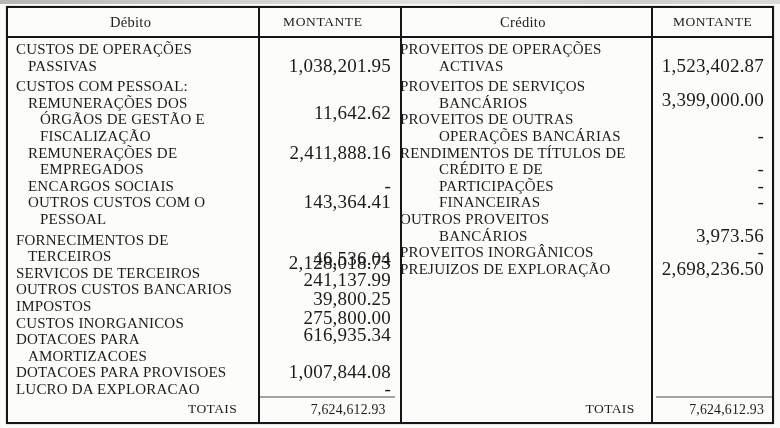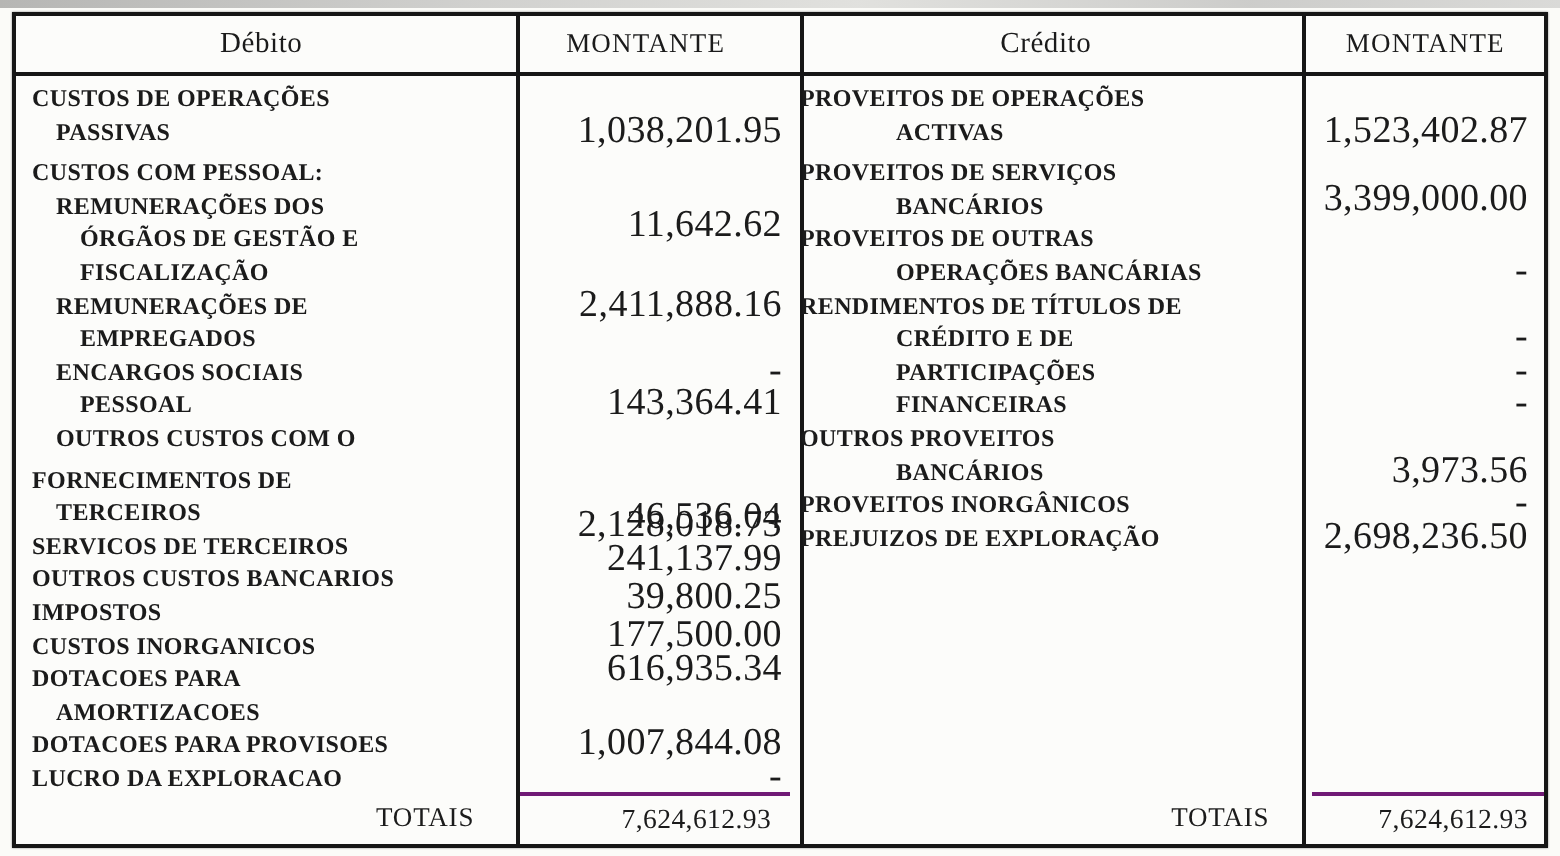--- a/index.html
+++ b/index.html
@@ -37,42 +37,42 @@
   .hc.c2 { width:142px; font-size:13.5px; letter-spacing:.6px; }
   .hc.c3 { width:266px;font-family:Liberation Serif, serif; }
   .hc.c4 { width:121px; font-size:13.5px; letter-spacing:.6px; }
 
   
   .body { display:flex; height:358px; padding-top:3px; }
   .sideL { width:392px; }
   .sideR { width:372px; }
   .row { position:relative; }
   .row.gap { margin-top:4px; }
-  .ln { height:16.6px; line-height:16.6px; font-size:12px; letter-spacing:.2px;
-        white-space:nowrap;font-weight:bold; }
+  .ln { height:16.6px; line-height:16.6px; font-size:15px; letter-spacing:.2px;
+        white-space:nowrap; }
   .sideL .i0 { padding-left:8px; }
   .sideL .i1 { padding-left:20px; }
   .sideL .i2 { padding-left:32px; }
   .sideR .i0 { }
-  .sideR .i1 { padding-left:23px;margin-left:25px; }
+  .sideR .i1 { padding-left:39px; }
 
   .val { position:absolute; height:16.6px; line-height:16.6px;
          font-size:19px; letter-spacing:.2px; white-space:nowrap; }
   .sideL .val { right:9px; }
   .sideR .val { right:8px; }
   .t0 { top:0; } .t1 { top:16.6px; } .t2 { top:33.2px; } .t3 { top:49.8px; }
   .t10 { top:10px; } .t14 { top:14px; } .tp3 { top:3px;margin-top:16px; }
   .tm4 { top:-4px; } .tm5 { top:-5px; } .tm7 { top:-7px; }
   .tm9 { top:-9px; } .tm10 { top:-10px; }
 
   
   .tot { display:flex; height:26px;gap:10px; }
   .tc { display:flex; align-items:center; }
   .tc.lab { justify-content:flex-end; font-size:13.5px; letter-spacing:.4px; padding-right:11px; }
-  .tc.amt { justify-content:flex-end; border-top:2px solid #701a75;
+  .tc.amt { justify-content:flex-end; border-top:2px solid #a3a3a3;
             font-size:13.8px; letter-spacing:.2px; }
   .tc.w1 { width:250px; }
   .tc.w2 { width:142px; padding-right:9px; }
   .tc.w3 { width:251px; }
   .tc.w4 { width:121px; padding-right:8px; }
 </style>
 </head>
 <body>
 
 <div class="scan-edge"></div>
@@ -115,22 +115,22 @@
         <div class="ln i2">EMPREGADOS</div>
         <span class="val t0">2,411,888.16</span>
       </div>
 
       <div class="row">
         <div class="ln i1">ENCARGOS SOCIAIS</div>
         <span class="val t0">-</span>
       </div>
 
       <div class="row">
+        <div class="ln i1">OUTROS CUSTOS COM O</div>
         <div class="ln i2">PESSOAL</div>
-        <div class="ln i1">OUTROS CUSTOS COM O</div>
         <span class="val t0">143,364.41</span>
       </div>
 
       <div class="row gap">
         <div class="ln i0">FORNECIMENTOS DE</div>
         <div class="ln i1">TERCEIROS</div>
         <span class="val tp3">46,536.04</span>
       </div>
 
       <div class="row">
@@ -143,21 +143,21 @@
         <span class="val tm9">241,137.99</span>
       </div>
 
       <div class="row">
         <div class="ln i0">IMPOSTOS</div>
         <span class="val tm7">39,800.25</span>
       </div>
 
       <div class="row">
         <div class="ln i0">CUSTOS INORGANICOS</div>
-        <span class="val tm5">177,500.00</span>
+        <span class="val tm5">275,800.00</span>
       </div>
 
       <div class="row">
         <div class="ln i0">DOTACOES PARA</div>
         <div class="ln i1">AMORTIZACOES</div>
         <span class="val tm4">616,935.34</span>
       </div>
 
       <div class="row">
         <div class="ln i0">DOTACOES PARA PROVISOES</div>

